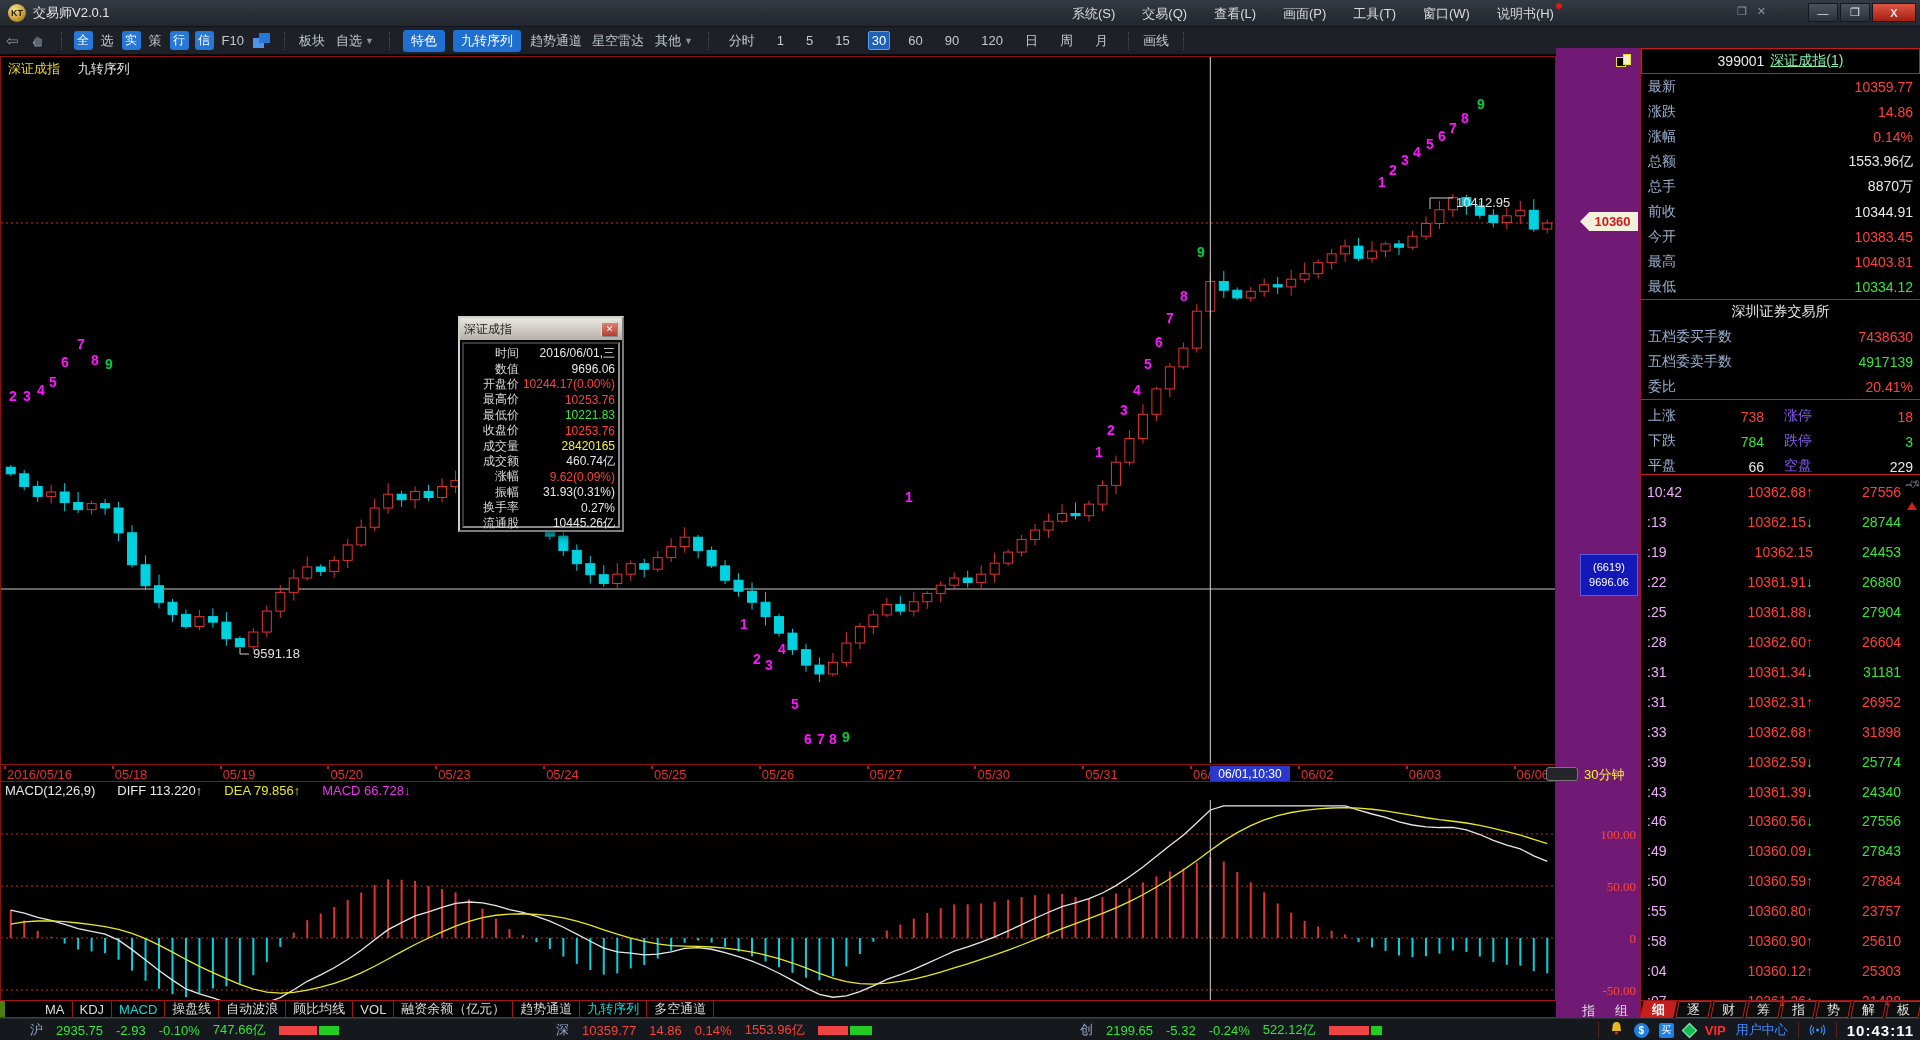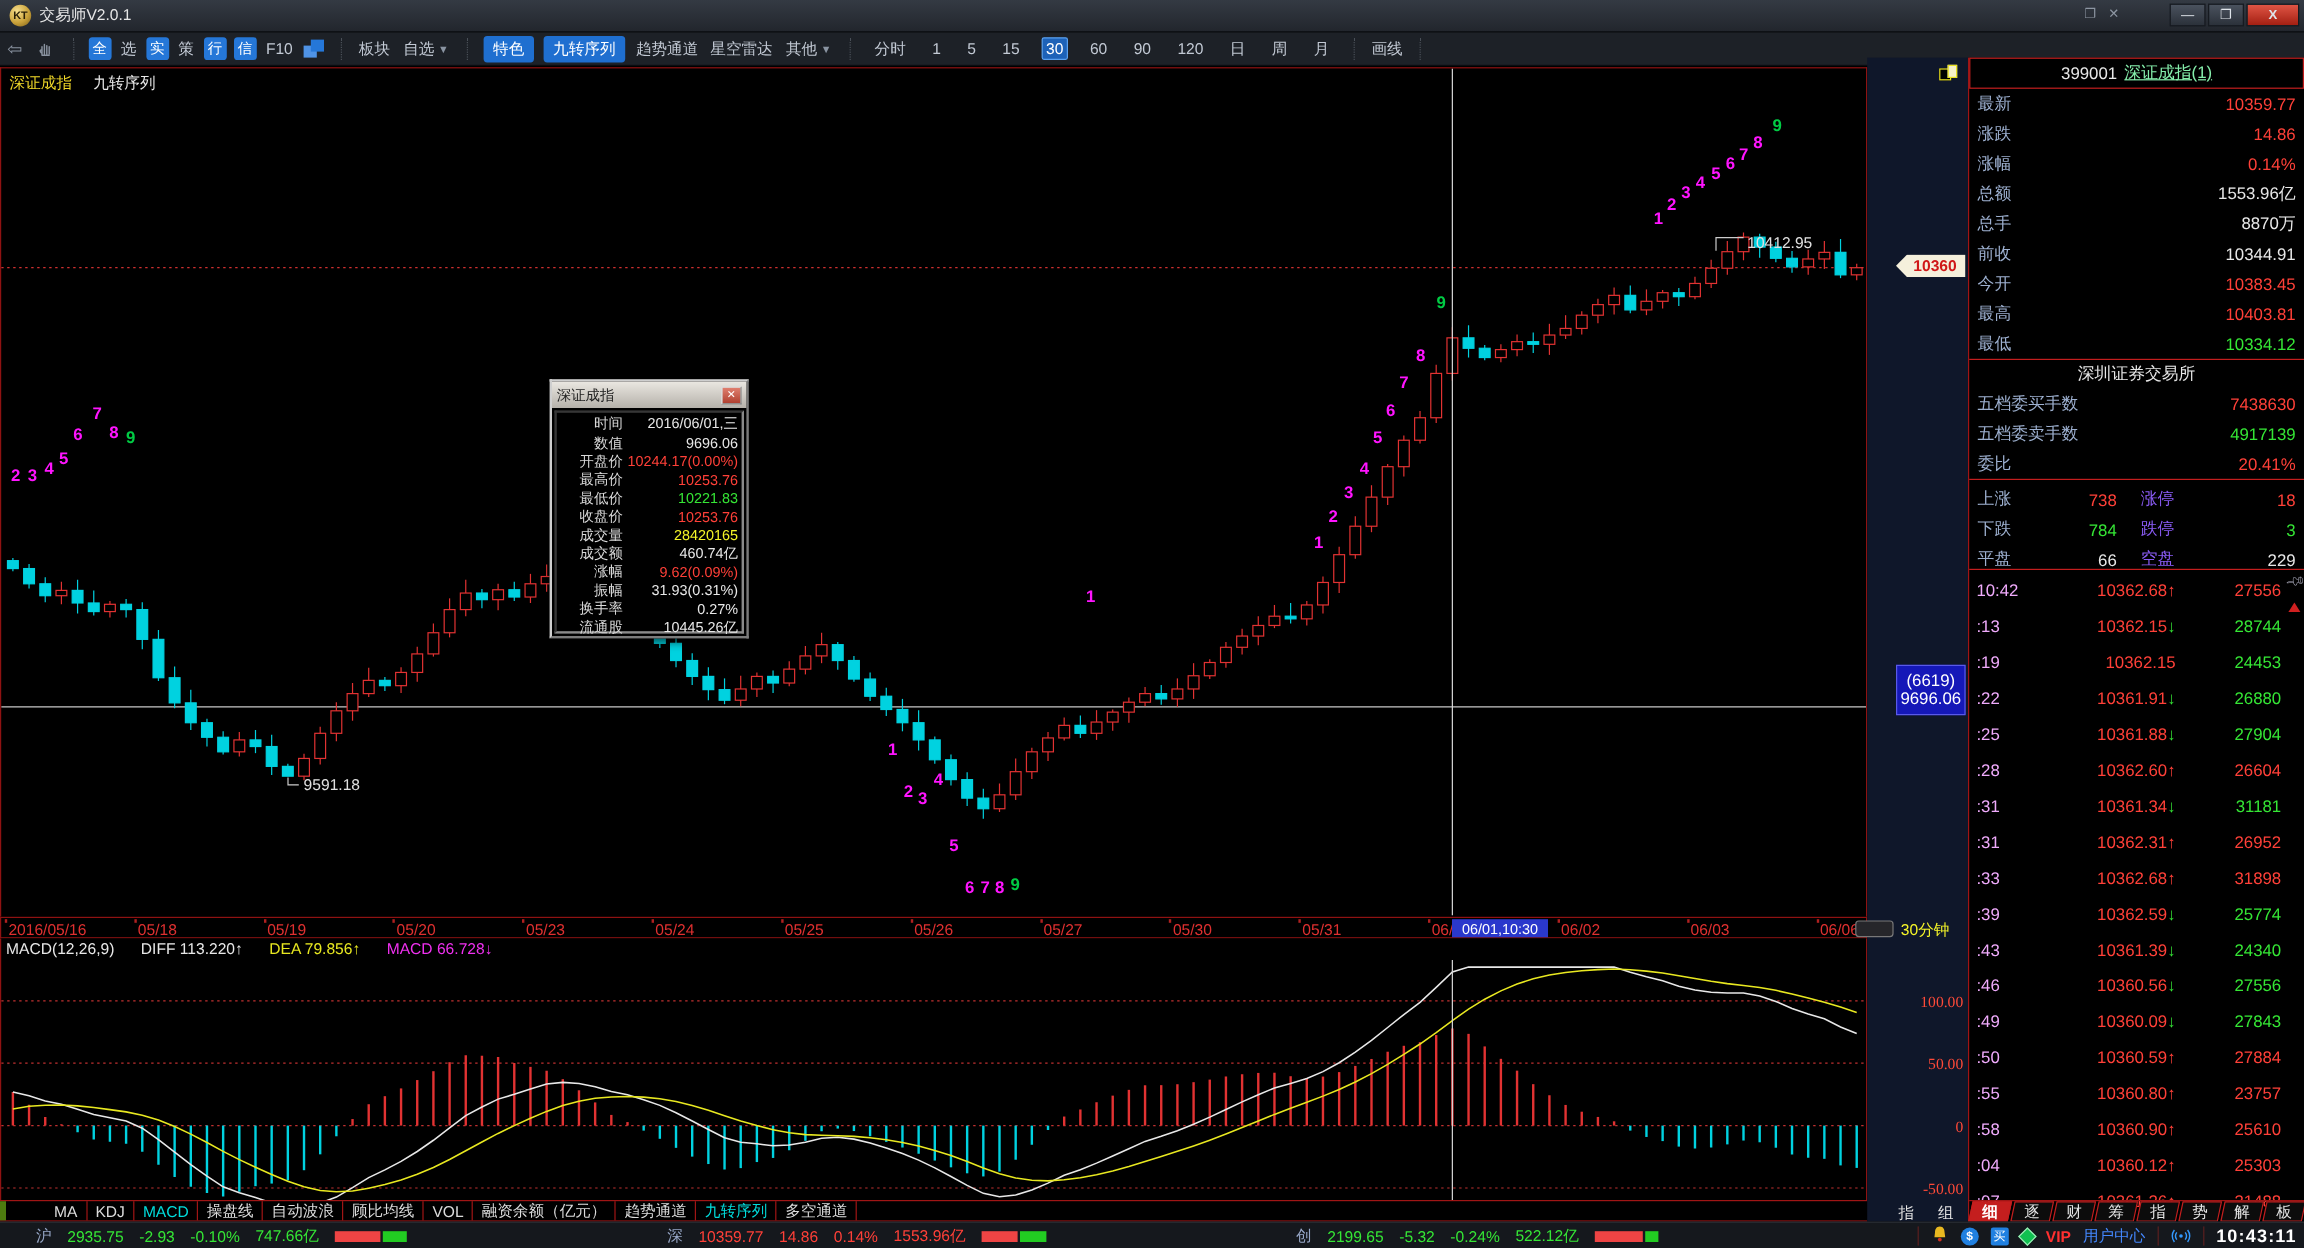--- a/index.html
+++ b/index.html
@@ -52,30 +52,30 @@
     border-left:1px solid #8f1212;border-right:1px solid #8f1212;font-size:13px;display:flex;gap:22px;padding:1px 4px;}
   .macd-title{color:#e8e8e8;} .macd-diff{color:#e8e8e8;} .macd-dea{color:#e8e820;} .macd-macd{color:#f030f0;}
   .chart-macd{position:absolute;left:0;top:800px;width:1556px;height:200px;border-left:1px solid #8f1212;border-right:1px solid #8f1212;background:#000;}
   
   .indtabs{position:absolute;left:0;top:1000px;width:1556px;height:18px;background:#000;
     border-top:1px solid #a01515;border-bottom:1px solid #a01515;display:flex;font-size:13px;}
   .indtab{padding:0 7px;border-right:1px solid #a01515;display:flex;align-items:center;color:#dcdcdc;cursor:default;white-space:nowrap;}
   .indtab:first-child{border-left:5px solid #4d7c0f;padding-left:40px;}
   .indtab.cy{color:#00dcdc;}
   
-  .strip{position:absolute;left:1556px;top:48px;width:84px;height:970px;background:#0f172a;}
+  .strip{position:absolute;left:1556px;top:48px;width:84px;height:970px;background:#701a75;}
   .restore-icon{position:absolute;left:60px;top:6px;width:18px;height:14px;}
   .restore-icon i{position:absolute;display:block;border:1px solid #e8e020;background:#000;}
   .restore-icon i:first-child{left:0;top:3px;width:10px;height:10px;}
   .restore-icon i:last-child{left:7px;top:0;width:8px;height:11px;background:#f5f0c8;}
   .price-tag{position:absolute;left:24px;top:164px;width:58px;height:19px;background:#f5f0dc;
     clip-path:polygon(0 50%,16% 0,100% 0,100% 100%,16% 100%);color:#d01818;font-size:13px;font-weight:bold;
     display:flex;align-items:center;justify-content:center;padding-left:7px;}
   .cursor-badge{position:absolute;left:24px;top:506px;width:58px;height:42px;background:#1518b8;
-    border:1px solid #5a5ae8;color:#fff;font-size:14px;display:flex;flex-direction:column;align-items:center;justify-content:center;line-height:15px;}
+    border:1px solid #5a5ae8;color:#fff;font-size:11px;display:flex;flex-direction:column;align-items:center;justify-content:center;line-height:15px;}
   .macd-scale{position:absolute;right:4px;width:76px;text-align:right;font-size:13px;color:#ff4a38;font-family:Liberation Serif, serif;}
   .axis-period{position:absolute;left:28px;top:718px;color:#f5f528;font-size:13px;}
   .axis-graybox{position:absolute;left:-10px;top:719px;width:32px;height:14px;border:1px solid #787878;background:#26262a;border-radius:3px;}
   .pane-toggles{position:absolute;left:26px;top:954px;font-size:13px;color:#e0e0e0;display:flex;gap:20px;}
   
   .panel{position:absolute;left:1640px;top:48px;width:280px;height:970px;background:#000;border-left:1px solid #a01515;}
   .panel-header{height:26px;border:1px solid #c41e1e;display:flex;align-items:center;justify-content:center;gap:6px;font-size:14px;}
   .panel-header .code{color:#e8e8e8;} .panel-header .name{color:#86efac;text-decoration:underline;}
   .qrow{height:25px;display:flex;align-items:center;padding:0 7px;font-size:14px;}
   .qrow .lbl{color:#9db0d0;} .qrow .val{margin-left:auto;}
@@ -127,20 +127,29 @@
   svg text{font-family:"Liberation Sans",sans-serif;}
 </style>
 </head>
 <body>
 
 <div class="screen">
 
   <div class="titlebar">
     <div class="app-logo">KT</div>
     <div class="app-title">交易师V2.0.1</div>
+    <div class="menu-row" id="menu-row">
+        <span class="menu-item">系统(S)</span>
+        <span class="menu-item">交易(Q)</span>
+        <span class="menu-item">查看(L)</span>
+        <span class="menu-item">画面(P)</span>
+        <span class="menu-item">工具(T)</span>
+        <span class="menu-item">窗口(W)</span>
+        <span class="menu-item">说明书(H)<span class="menu-dot"></span></span>
+      </div>
     <div class="mdi-icons">
       <span>❐</span>
       <span>✕</span>
     </div>
     <div class="winbtns">
       <div class="winbtn">—</div>
       <div class="winbtn">❐</div>
       <div class="winbtn close">X</div>
     </div>
   </div>

